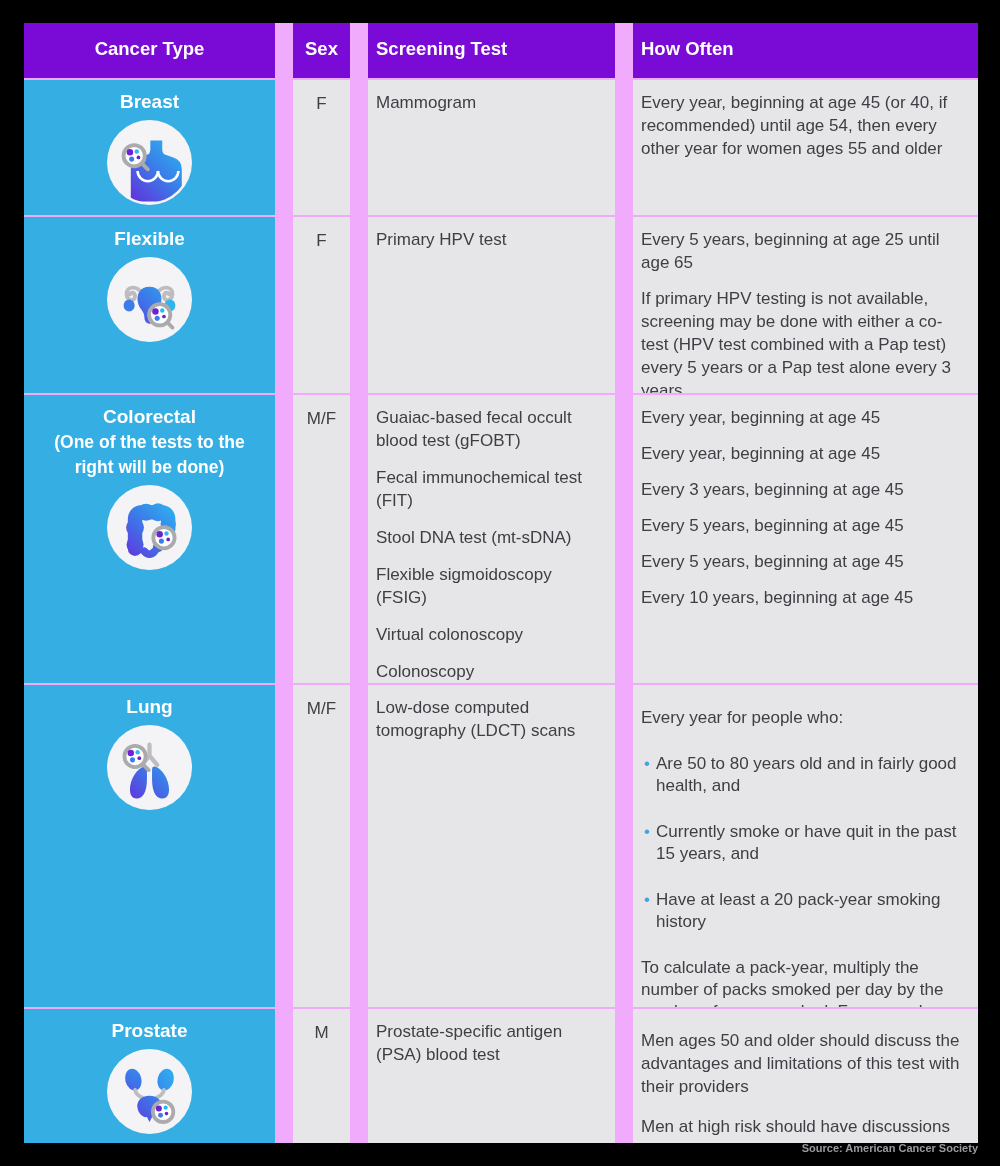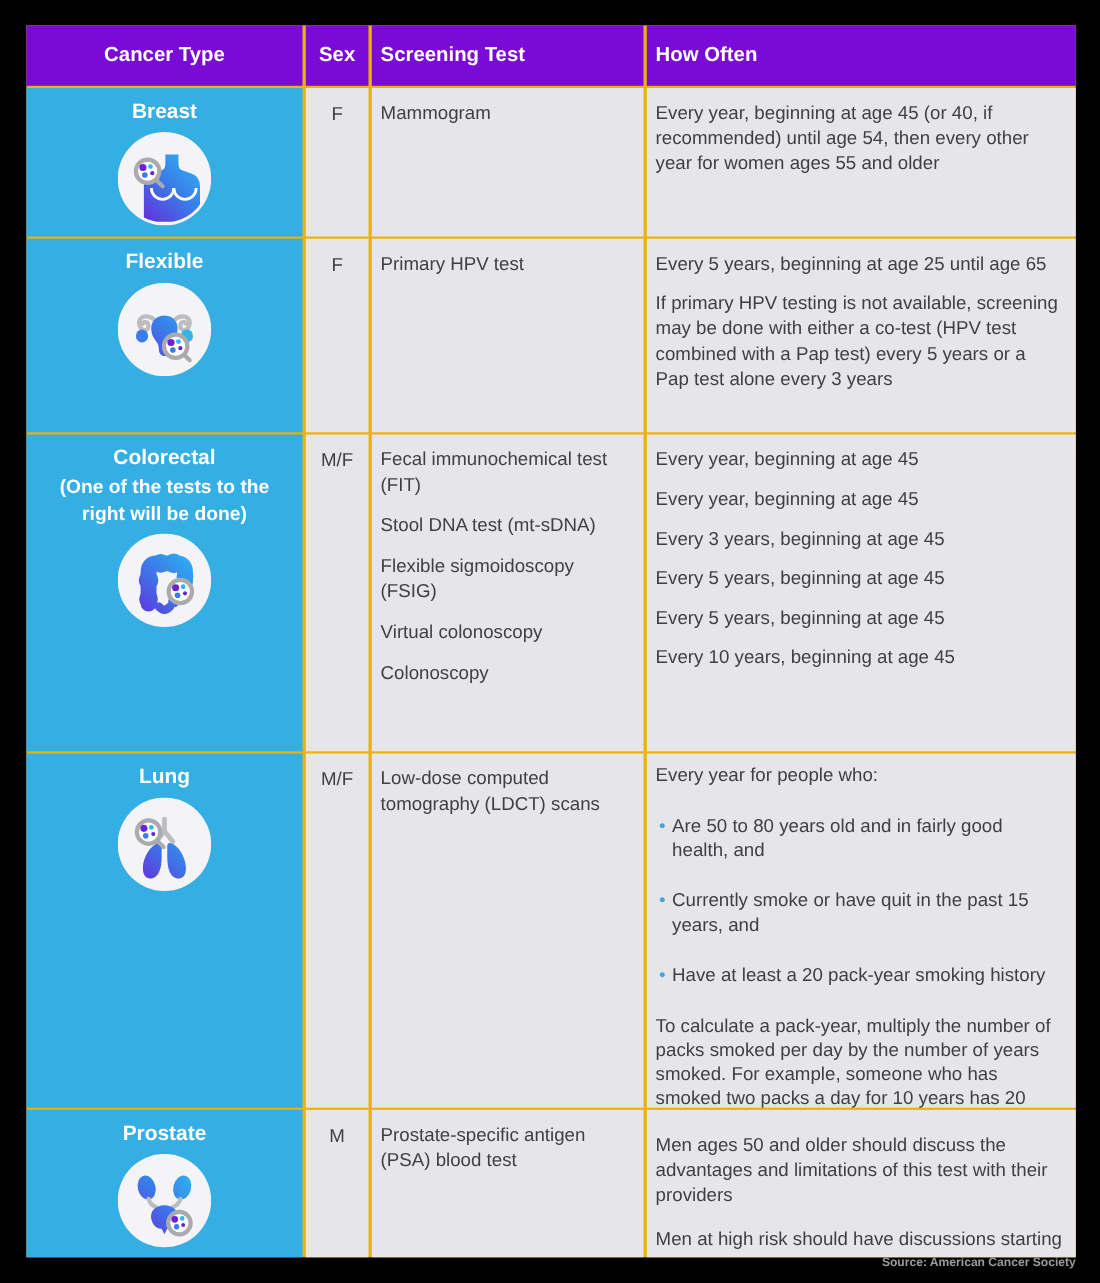--- a/index.html
+++ b/index.html
@@ -5,39 +5,39 @@
   html,body{margin:0;padding:0}
   body{
     width:1000px;height:1166px;position:relative;overflow:hidden;
     background:#000;font-family:"Liberation Sans",sans-serif;
   }
   .tbl{
     position:absolute;left:24px;top:23px;width:954px;
     display:grid;
     grid-template-columns:251px 57px 247px 1fr;
     grid-template-rows:55px 135px 176px 288px 322px 134px;
-    gap:2px 3px;background:#eab308;
+    gap:2px 18px;background:#f0abfc;
   }
   .cell{overflow:hidden}
   .head{background:#7A0BD6;color:#fff;font-weight:bold;font-size:18.5px;padding-top:15px}
   .head.c{text-align:center}
   .head.l{padding-left:8px}
   .type{background:#35AEE4;color:#fff;text-align:center;padding-top:9px}
   .type .nm{font-weight:bold;font-size:19px;line-height:26px}
   .type .nt{font-weight:bold;font-size:17.5px;line-height:25px;padding:0 14px}
   .icn{margin-top:5px;line-height:0}
   .body{background:#E6E6E8;color:#3E3E44;font-size:17px;line-height:23px}
   .sex{text-align:center;padding-top:12px}
   .txt{padding:11px 12px 0 8px}
   .txt p{margin:13px 0 0 0}
   .txt p:first-child{margin-top:0}
   .tests p{margin-top:14px}
   p.b{position:relative;padding-left:15px}
   p.b::before{content:"\2022";position:absolute;left:3px;color:#3FA6DF}
-  .lungoften{line-height:22px;padding-top:9px}
+  .lungoften{line-height:22px;padding-top:22px}
   .lungoften p{margin-top:24px}
   .prostoften{padding-top:20px}
   .prostoften p{margin-top:17px}
   .source{
     position:absolute;right:22px;top:1142px;
     color:#9B999F;font-size:11px;font-weight:bold;
   }
 </style>
 </head>
 <body>
@@ -146,20 +146,21 @@
         <circle cx="67" cy="62" r="12.5" fill="#fff" stroke="#ABABAE" stroke-width="4.5"></circle>
         <circle cx="62" cy="58" r="3.8" fill="#6C21D8"></circle>
         <circle cx="70" cy="57" r="2.6" fill="#29BBEF"></circle>
         <circle cx="64" cy="66" r="3" fill="#3A7CE9"></circle>
         <circle cx="72" cy="64" r="2.2" fill="#6C21D8"></circle>
       </svg>
     </div>
   </div>
   <div class="cell body sex">M/F</div>
   <div class="cell body txt tests">
+      <p>Guaiac-based fecal occult blood test (gFOBT)</p>
       <p>Fecal immunochemical test (FIT)</p>
       <p>Stool DNA test (mt-sDNA)</p>
       <p>Flexible sigmoidoscopy (FSIG)</p>
       <p>Virtual colonoscopy</p>
       <p>Colonoscopy</p>
     </div>
   <div class="cell body txt">
       <p>Every year, beginning at age 45</p>
       <p>Every year, beginning at age 45</p>
       <p>Every 3 years, beginning at age 45</p>

